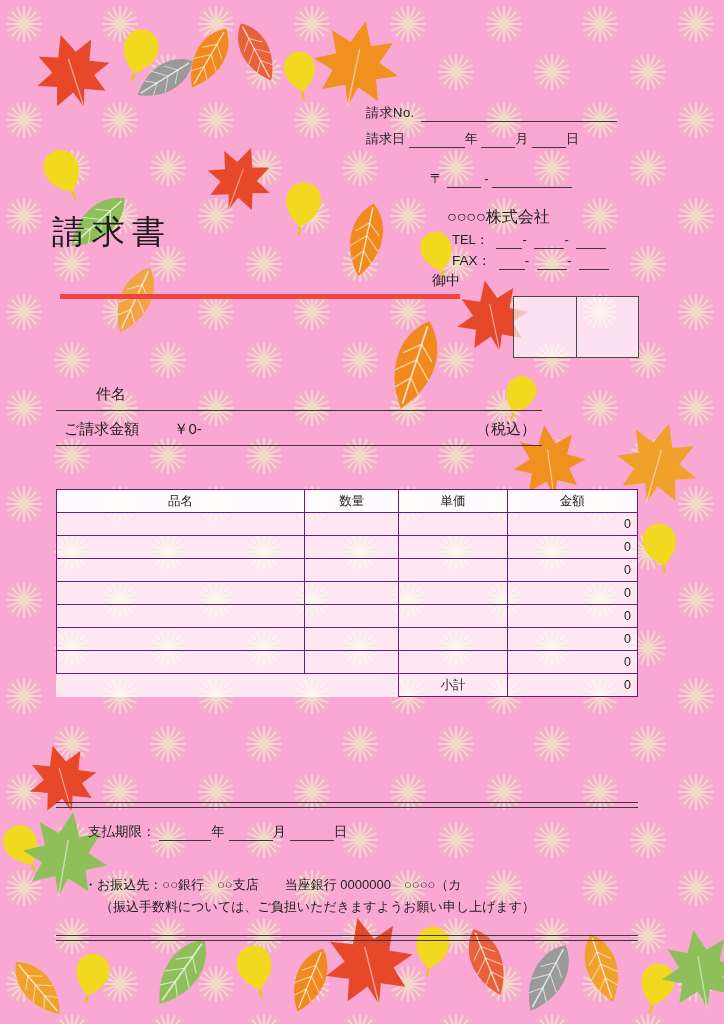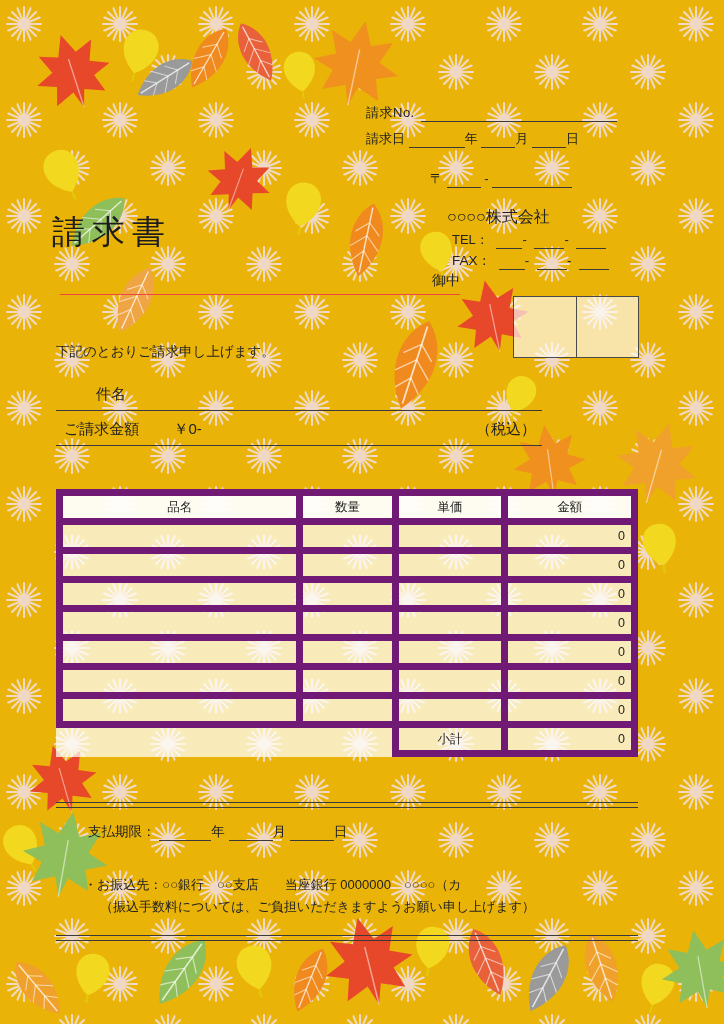--- a/index.html
+++ b/index.html
@@ -9,21 +9,21 @@
   }
   body {
     font-family: "Liberation Sans", sans-serif;
     color: #222;
   }
   .page {
     position: relative;
     width: 724px;
     height: 1024px;
     overflow: hidden;
-    background: #eab308;
+    background: #f9a8d4;
   }
 
   
   .pattern {
     position: absolute;
     inset: 0;
     z-index: 0;
     pointer-events: none;
   }
 
@@ -102,21 +102,21 @@
     font-weight: 400;
     color: #1d1d1d;
   }
 
   .onchu {
     left: 60px; top: 272px;
     width: 400px;
     font-size: 14px;
     text-align: right;
     padding-bottom: 4px;
-    border-bottom: 1px solid #ef4444;
+    border-bottom: 5px solid #ef4444;
   }
 
   .stamp-box {
     left: 513px; top: 296px;
     width: 124px; height: 60px;
     border: 1px solid #4a4a4a;
     background: rgba(255,255,255,0.65);
   }
   .stamp-box .divider {
     position: absolute;
@@ -156,21 +156,21 @@
   table.items {
     position: absolute;
     left: 56px;
     top: 489px;
     width: 582px;
     border-collapse: collapse;
     background: rgba(255,255,255,0.72);
     font-size: 12.5px;
   }
   table.items th, table.items td {
-    border: 7px solid #701a75;
+    border: 1px solid #701a75;
     height: 22px;
     padding: 0 6px;
   }
   table.items th {
     font-weight: 400;
     text-align: center;
     background: rgba(255,255,255,0.8);
   }
   .c-name  { width: 258px; }
   .c-qty   { width: 88px; }
@@ -346,21 +346,20 @@
     <h1 class="abs title">請求書</h1>
 
     <div class="abs onchu">
       <span>御中</span>
     </div>
 
     <div class="abs stamp-box">
       <div class="divider"></div>
     </div>
 
-    <div class="abs lead">下記のとおりご請求申し上げます。</div>
 
     <div class="abs kenmei">
       <span>件名</span>
     </div>
 
     <div class="abs amount-row">
       <span class="tax">（税込）</span>
       <span class="lbl">ご請求金額</span>
       <span class="val">￥0-</span>
     </div>

